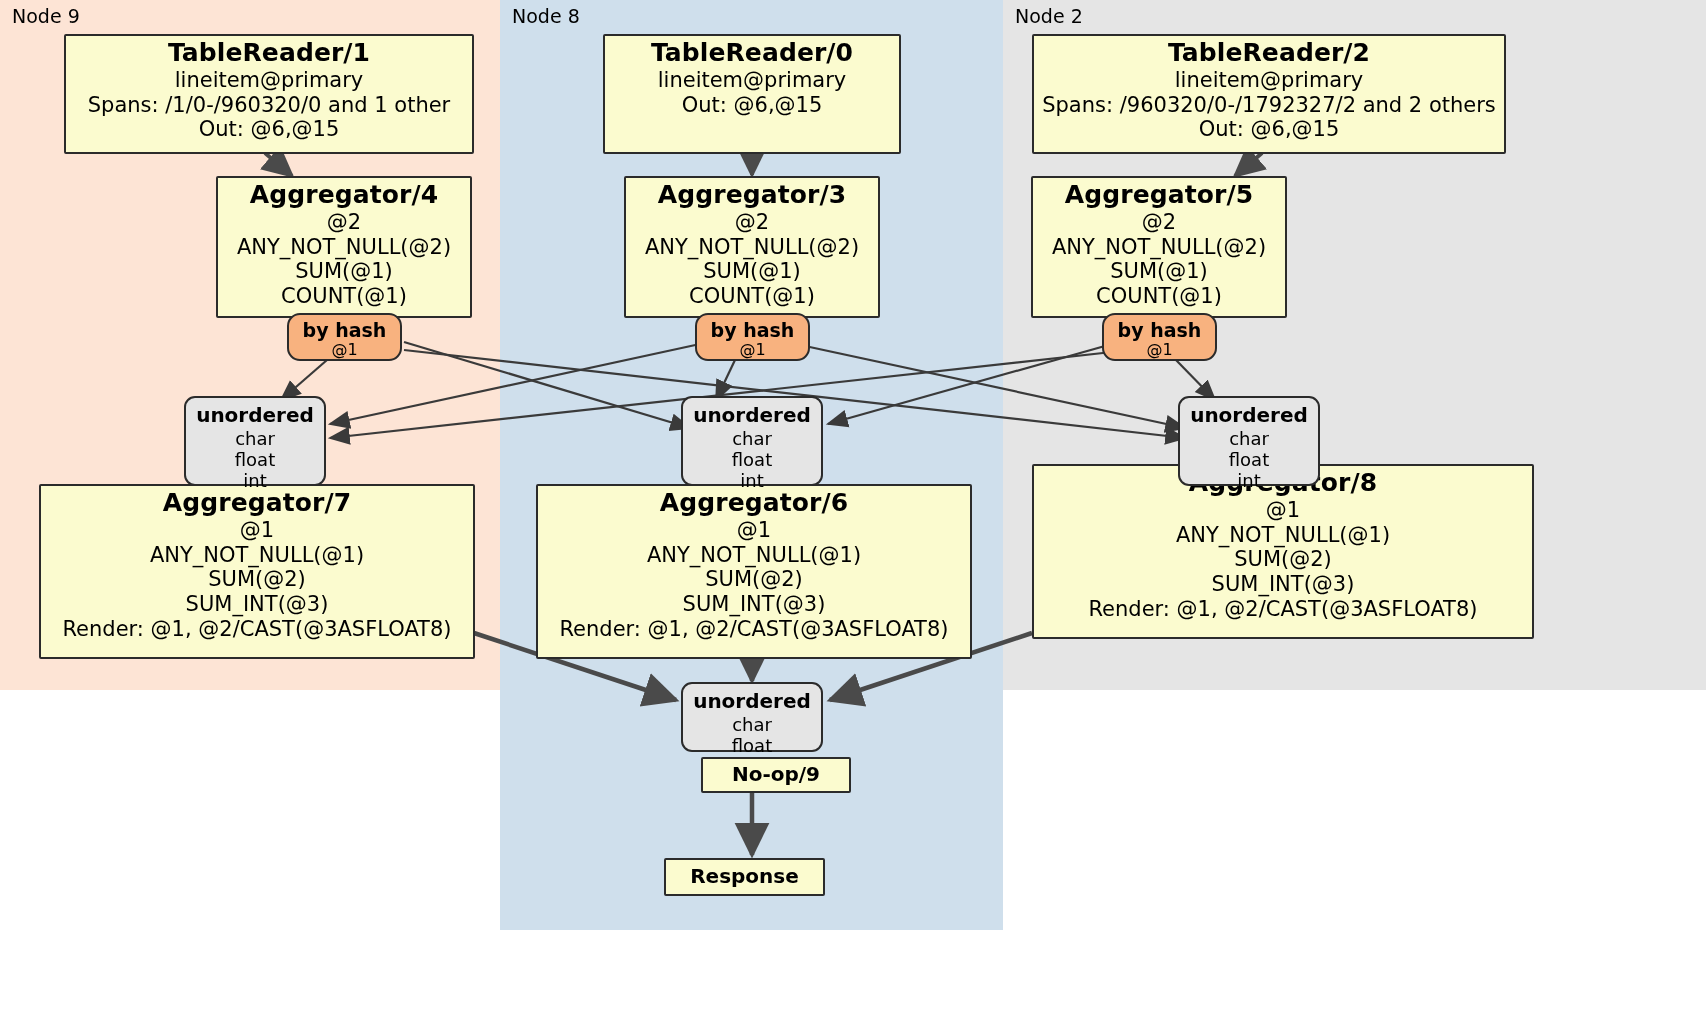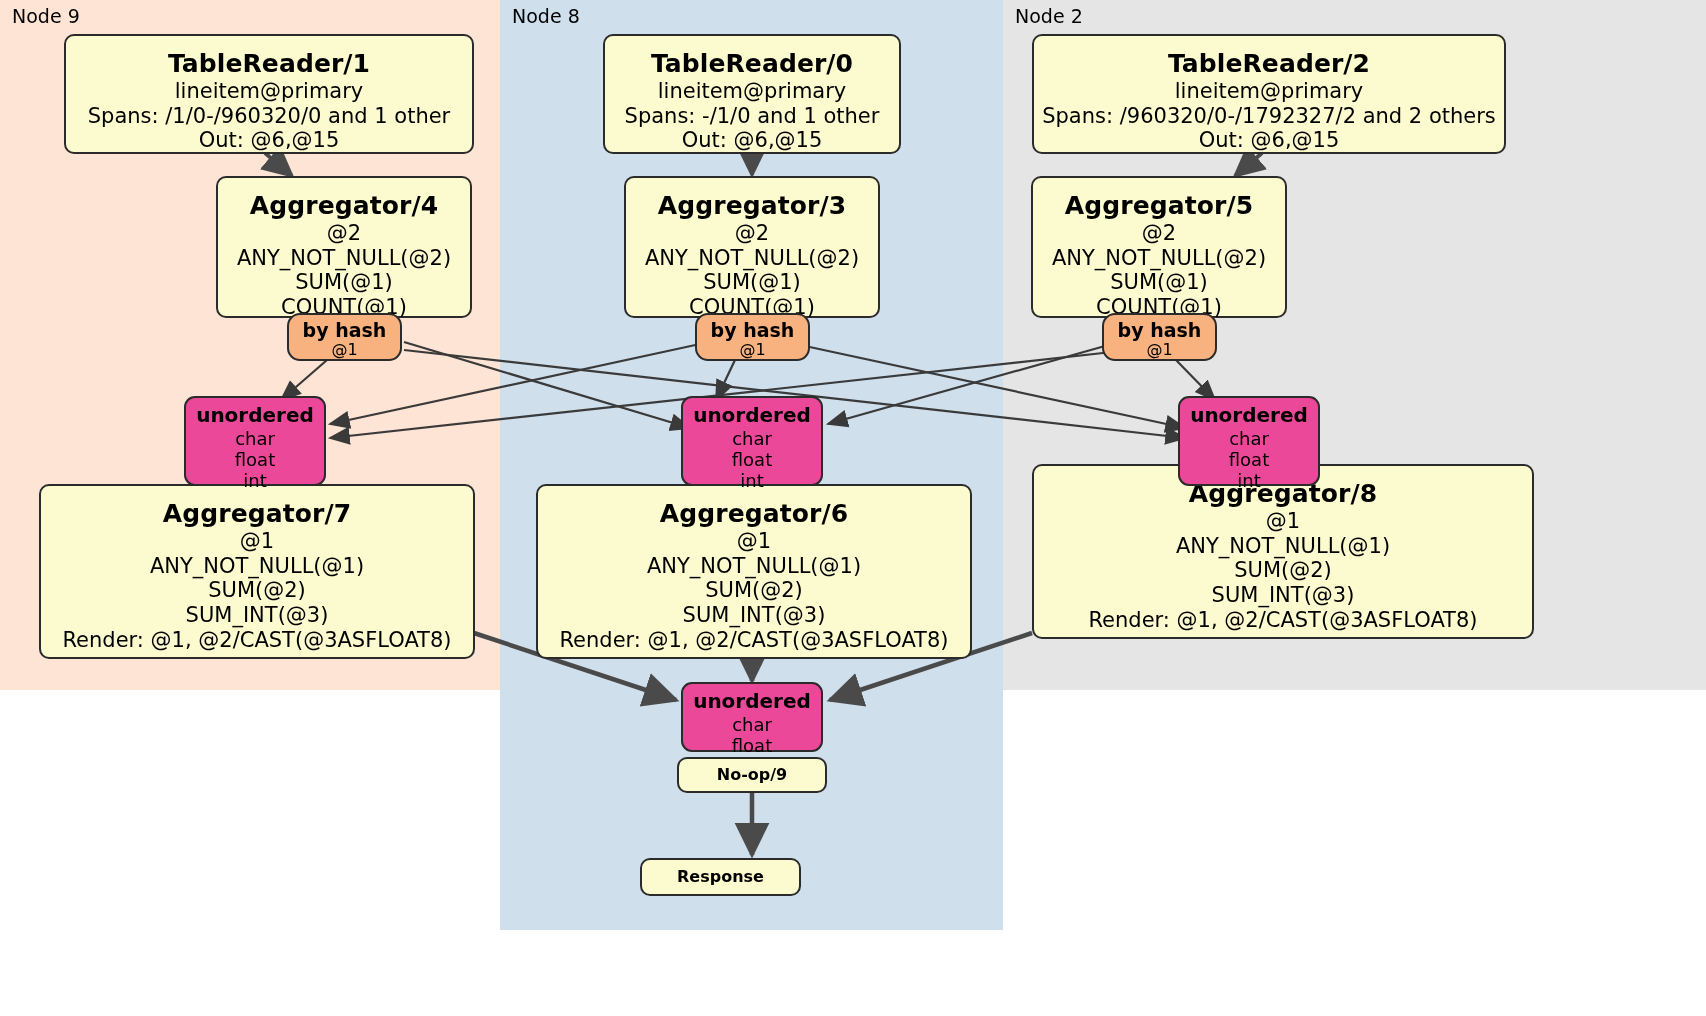--- a/index.html
+++ b/index.html
@@ -40,25 +40,25 @@
     width: 1706px;
     height: 1016px;
     pointer-events: none;
   }
 
   
   .box {
     position: absolute;
     box-sizing: border-box;
     border: 2px solid #2b2b2b;
-    border-radius: 10px;
+    border-radius: 2px;
     text-align: center;
     color: #000000;
     line-height: 1.17;
-    padding: 13px 6px;
+    padding: 2px 6px;
     overflow: visible;
     white-space: nowrap;
   }
   .proc {
     background: #fbfbcf;
     font-size: 21px;
   }
   .proc .title {
     font-weight: bold;
     font-size: 25px;
@@ -72,37 +72,38 @@
     background: #f8b27f;
     border-radius: 13px;
     font-size: 16px;
     padding: 4px 10px;
     z-index: 6;
   }
   .router .title { font-weight: bold; font-size: 19px; display: block; }
   .router .line  { display: block; font-size: 16px; }
 
   .sync {
-    background: #ec4899;
+    background: #e5e5e5;
     border-radius: 11px;
     font-size: 18px;
     padding: 6px 10px;
     z-index: 6;
   }
   .sync .title { font-weight: bold; font-size: 20px; display: block; margin-bottom: 1px; }
   .sync .line  { display: block; font-size: 18px; }
 
   .simple {
     background: #fbfbcf;
     font-weight: bold;
-    font-size: 16px;
+    font-size: 20px;
     display: flex;
     align-items: center;
     justify-content: center;
     z-index: 7;
+    margin-left: 24px;
   }
 
   
   .proc { z-index: 4; }
 </style>
 </head>
 <body>
 
 <div id="canvas">
 
@@ -161,21 +162,20 @@
   <div class="box proc" id="tr1" style="left:64px; top:34px; width:410px; height:120px;">
     <span class="title">TableReader/1</span>
     <span class="line">lineitem@primary</span>
     <span class="line">Spans: /1/0-/960320/0 and 1 other</span>
     <span class="line">Out: @6,@15</span>
   </div>
 
   <div class="box proc" id="tr0" style="left:603px; top:34px; width:298px; height:120px;">
     <span class="title">TableReader/0</span>
     <span class="line">lineitem@primary</span>
-    <span class="line">Spans: -/1/0 and 1 other</span>
     <span class="line">Out: @6,@15</span>
   </div>
 
   <div class="box proc" id="tr2" style="left:1032px; top:34px; width:474px; height:120px;">
     <span class="title">TableReader/2</span>
     <span class="line">lineitem@primary</span>
     <span class="line">Spans: /960320/0-/1792327/2 and 2 others</span>
     <span class="line">Out: @6,@15</span>
   </div>
 

